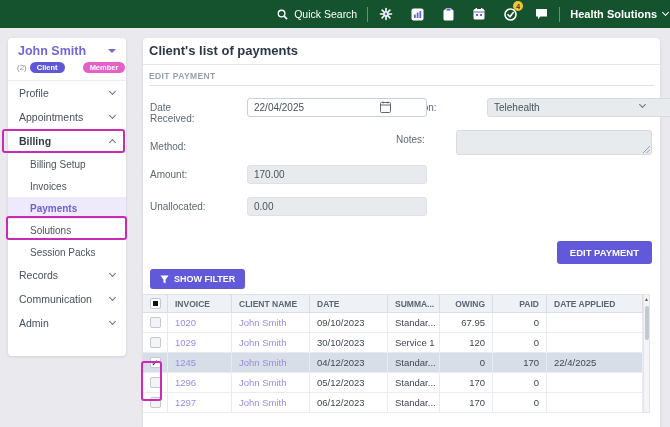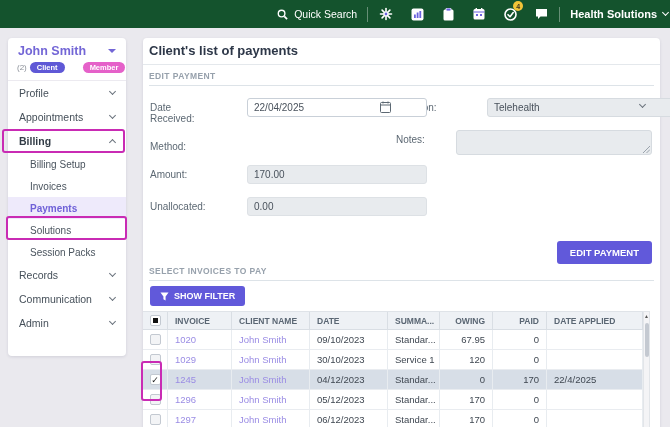--- a/index.html
+++ b/index.html
@@ -286,21 +286,20 @@
           </div>
         </div>
       </div>
     </div>
   </div>
 
   <div class="btn-row">
     <button class="btn btn-edit">EDIT PAYMENT</button>
   </div>
 
-  <div class="section-label" style="margin-top:2px;">SELECT INVOICES TO PAY</div>
 
   <button class="btn btn-filter">
     <svg width="9" height="9" viewBox="0 0 10 10">
       <path d="M0.5 0.5 h9 L6.2 5 v4.5 l-2.4 -1.5 V5 z" fill="#fff"></path>
     </svg>
     <span>SHOW FILTER</span>
   </button>
 
   <div class="tbl-wrap">
     <div class="tbl" id="table">

